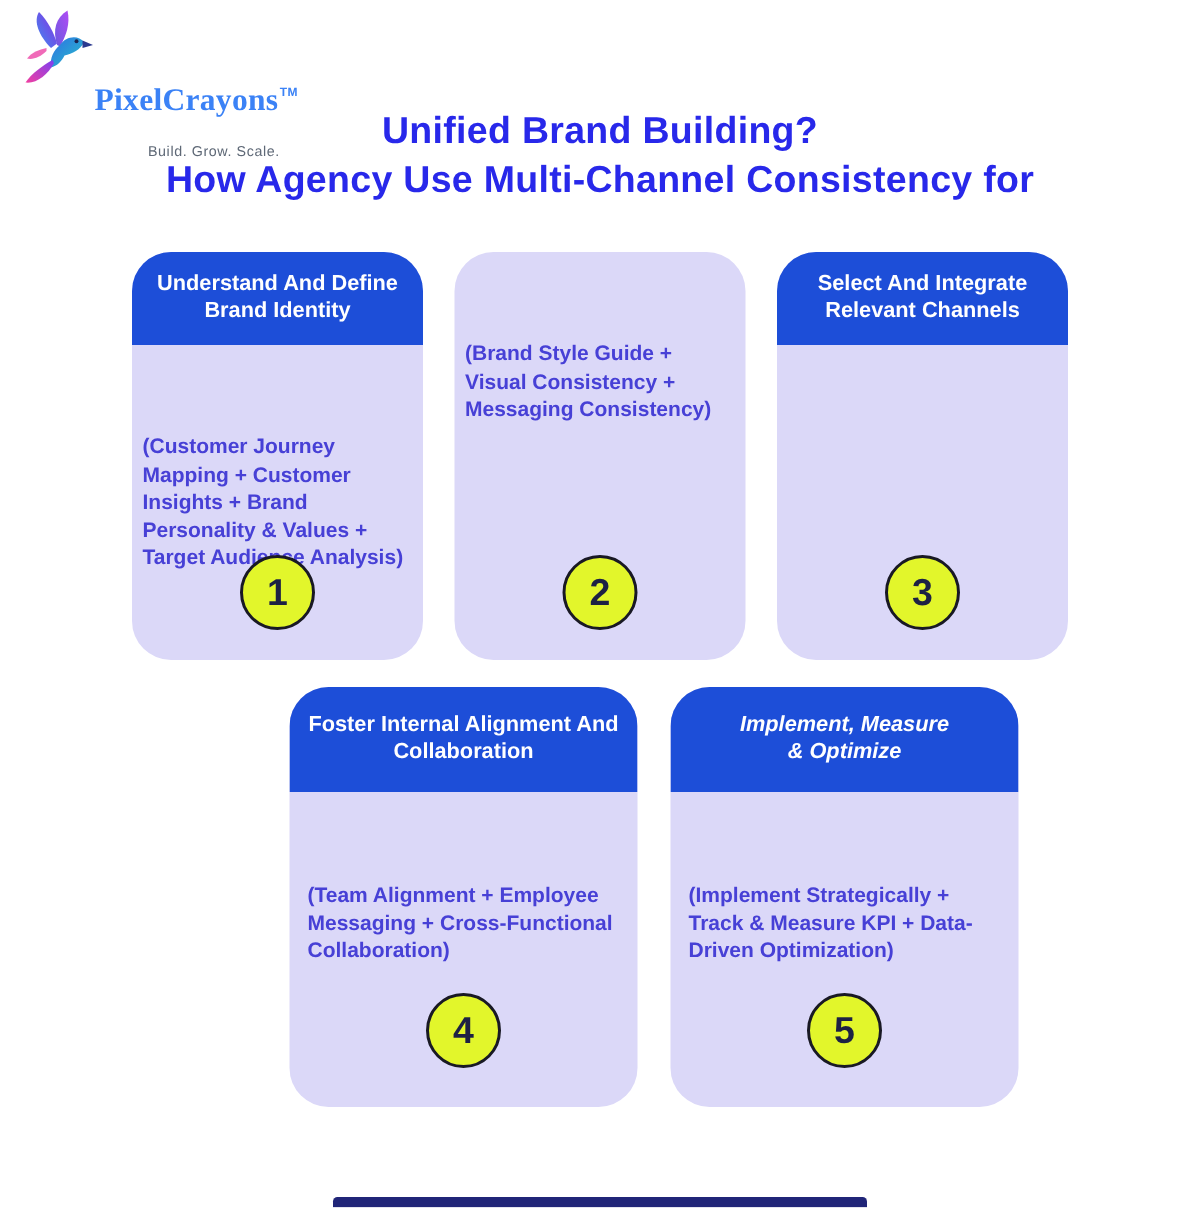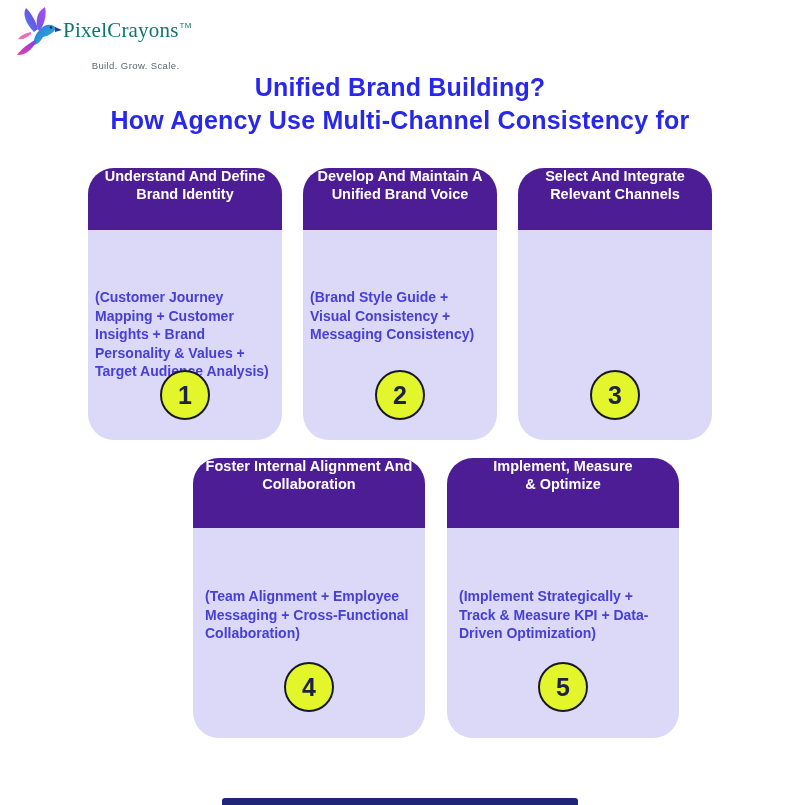--- a/index.html
+++ b/index.html
@@ -3,43 +3,43 @@
 <meta charset="utf-8">
 <style>
   * { margin:0; padding:0; box-sizing:border-box; }
   body { background:#fff; font-family:"Liberation Sans", sans-serif; }
   .canvas { position:relative; width:800px; height:805px; background:#ffffff; overflow:hidden; }
 
   
   .logo { position:absolute; left:12px; top:6px; display:flex; align-items:flex-start; }
   .logo svg { display:block; }
   .brand-text { margin-top:14px; margin-left:1px; }
-  .brand-name { font-family:"Liberation Serif", serif; font-weight:normal; font-size:21px; color:#0f766e; line-height:1; letter-spacing:0.2px; }
+  .brand-name { font-family:"Liberation Serif", serif; font-weight:bold; font-size:21px; color:#3b82f6; line-height:1; letter-spacing:0.2px;margin-top:36px; }
   .brand-name sup { font-size:8px; font-family:"Liberation Sans", sans-serif; vertical-align:9px; margin-left:1px; }
   .brand-tagline { font-size:9.5px; color:#5E6876; text-align:right; margin-top:19px; padding-right:12px; letter-spacing:0.4px; }
 
   
   .title { position:absolute; top:71px; left:0; right:0; text-align:center;
            font-size:25px; font-weight:800; color:#2828EA; line-height:1.30; letter-spacing:0.2px; }
 
   
   .row { position:absolute; display:flex; }
   .row1 { top:168px; left:88px; gap:21px; }
   .row2 { top:458px; left:193px; gap:22px; }
 
   .card { position:relative; background:#DBD8F8; border-radius:26px; overflow:hidden; }
   .row1 .card { width:194px; height:272px; }
   .row2 .card { width:232px; height:280px; }
 
-  .card-head { background:#4c1d95; display:flex; justify-content:center;
+  .card-head { background:#1d4ed8; display:flex; align-items:center; justify-content:center;
                color:#ffffff; font-weight:bold; font-size:14.5px; line-height:1.24; text-align:center;
                padding:0 10px; }
   .row1 .card-head { height:62px; }
   .row2 .card-head { height:70px; }
-  .hw-narrow { display:inline-block; max-width:152px; }
+  .hw-narrow { display:inline-block; max-width:152px;font-style:italic; }
 
   .card-body { text-align:left; color:#4740D6; font-weight:bold; font-size:14px; line-height:1.33;margin-top:35px; }
   .row1 .card-body { padding:23px 7px 0; }
   .row2 .card-body { padding:24px 12px 0; }
 
   .badge { position:absolute; left:50%; transform:translateX(-50%);
            width:50px; height:50px; border-radius:50%;
            background:#E2F62B; border:2px solid #191924;
            display:flex; align-items:center; justify-content:center;
            font-size:25px; font-weight:bold; color:#1D2144; }
@@ -100,23 +100,20 @@
 
     <div class="card">
       <div class="card-head">
           <span>Understand And Define Brand Identity</span>
         </div>
       <div class="card-body">(Customer Journey Mapping + Customer Insights + Brand Personality &amp; Values + Target Audience Analysis)</div>
       <div class="badge">1</div>
     </div>
 
     <div class="card">
-      <div class="card-head">
-          <span>Develop And Maintain A Unified Brand Voice</span>
-        </div>
       <div class="card-body">(Brand Style Guide + Visual Consistency + Messaging Consistency)</div>
       <div class="badge">2</div>
     </div>
 
     <div class="card">
       <div class="card-head">
           <span>Select And Integrate Relevant Channels</span>
         </div>
       <div class="badge">3</div>
     </div>

